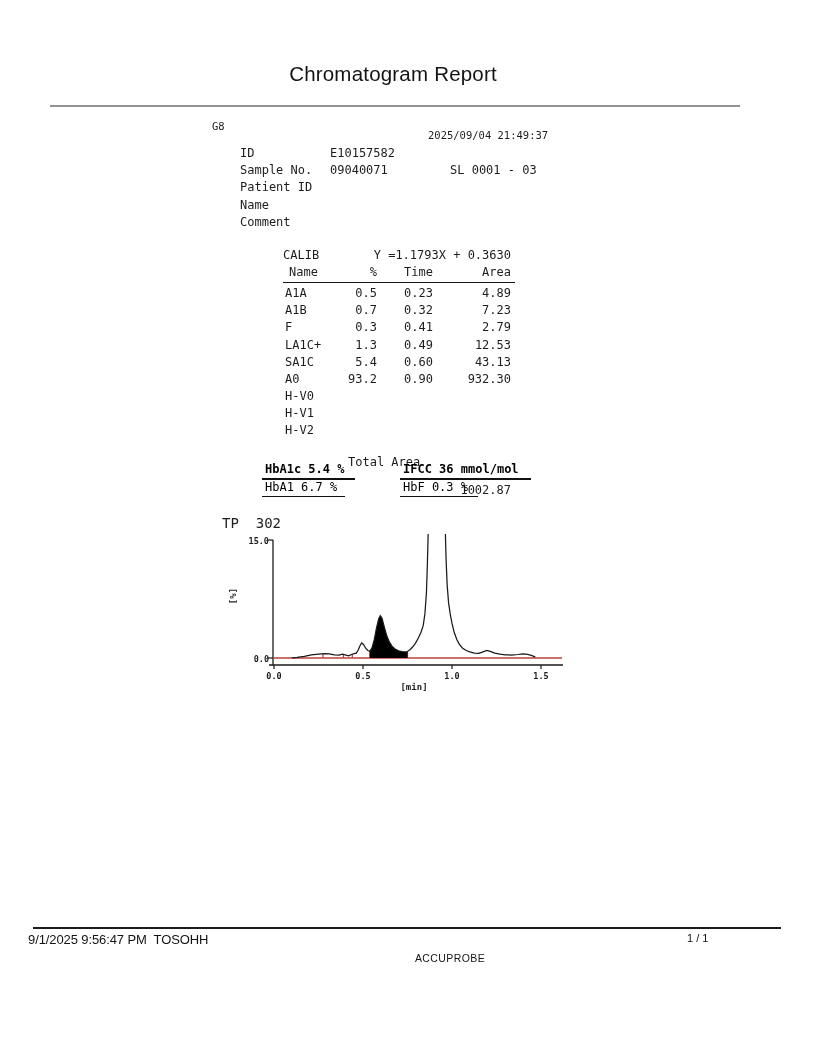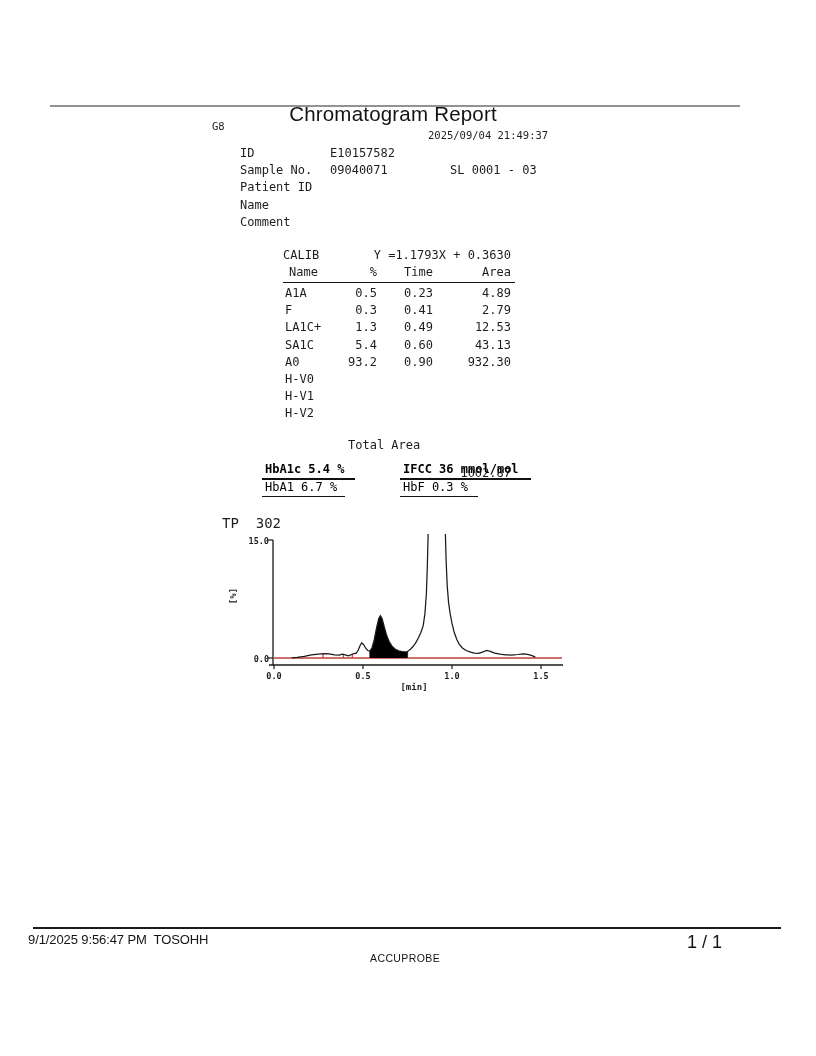--- a/index.html
+++ b/index.html
@@ -2,21 +2,21 @@
 <html><head>
 <meta charset="utf-8">
 <style>
   html,body{margin:0;padding:0;}
   body{width:816px;height:1056px;background:#ffffff;position:relative;overflow:hidden;}
   .abs{position:absolute;}
   .mono{font-family:"DejaVu Sans Mono",monospace;color:#1d1d1d;}
   .sans{font-family:"Liberation Sans",sans-serif;color:#141414;}
 
   #page-title{left:193px;top:62px;width:400px;text-align:center;
-    font-size:20.5px;letter-spacing:0.2px;font-weight:400;margin-top:40px;}
+    font-size:20.5px;letter-spacing:0.2px;font-weight:400;}
   #title-divider{left:50px;top:105px;width:690px;height:2px;background:#929292;}
 
   #device-label{left:212px;top:120px;font-size:10.5px;}
   #report-datetime{left:428px;top:129px;width:118px;text-align:right;font-size:10.5px;white-space:pre;}
 
   #fields-block{left:215px;top:146px;font-size:12px;}
   .field-row{height:17.2px;white-space:pre;margin-left:25px;}
   .f-label{display:inline-block;width:90px;}
   .f-value{display:inline-block;width:120px;}
 
@@ -40,22 +40,22 @@
   #result-hba1{left:262px;top:480px;width:80px;}
   #result-hbf{left:400px;top:480px;width:75px;}
 
   #tp-label{left:222px;top:515px;font-size:14px;white-space:pre;}
   #chart-svg{left:200px;top:530px;}
   .ct{font:bold 8.5px "DejaVu Sans Mono",monospace;fill:#1d1d1d;}
   .cl{font:bold 9px "DejaVu Sans Mono",monospace;fill:#1d1d1d;}
 
   #footer-rule{left:33px;top:927px;width:748px;height:2px;background:#1c1c1c;}
   #footer-left{left:28px;top:932px;font-size:13px;white-space:pre;letter-spacing:-0.1px;}
-  #footer-right{left:687px;top:932px;font-size:18px;white-space:pre;}
-  #footer-center{left:370px;top:952px;width:160px;font-size:10.5px;letter-spacing:0.4px;}
+  #footer-right{left:687px;top:932px;font-size:11px;white-space:pre;}
+  #footer-center{left:370px;top:952px;width:160px;text-align:center;font-size:10.5px;letter-spacing:0.4px;}
 </style>
 </head>
 <body>
 
 <div class="abs sans" id="page-title">Chromatogram Report</div>
 <div class="abs" id="title-divider"></div>
 
 <div class="abs mono" id="device-label">G8</div>
 <div class="abs mono" id="report-datetime">2025/09/04 21:49:37</div>
 
@@ -69,20 +69,21 @@
 
 <div class="abs mono" id="calib-block">
   <div class="calib-title-row">
     <span>CALIB</span>
     <span>Y =1.1793X + 0.3630</span>
   </div>
   <div class="col-row" id="calib-header-row"><span class="c-name-hdr">Name</span><span class="num">%</span><span class="num">Time</span><span class="num">Area</span></div>
   <div id="calib-rule"></div>
   <div id="calib-rows">
       <div class="col-row"><span class="c-name">A1A</span><span class="num">0.5</span><span class="num">0.23</span><span class="num">4.89</span></div>
+      <div class="col-row"><span class="c-name">A1B</span><span class="num">0.7</span><span class="num">0.32</span><span class="num">7.23</span></div>
       <div class="col-row"><span class="c-name">F</span><span class="num">0.3</span><span class="num">0.41</span><span class="num">2.79</span></div>
       <div class="col-row"><span class="c-name">LA1C+</span><span class="num">1.3</span><span class="num">0.49</span><span class="num">12.53</span></div>
       <div class="col-row"><span class="c-name">SA1C</span><span class="num">5.4</span><span class="num">0.60</span><span class="num">43.13</span></div>
       <div class="col-row"><span class="c-name">A0</span><span class="num">93.2</span><span class="num">0.90</span><span class="num">932.30</span></div>
       <div class="col-row"><span class="c-name">H-V0</span><span class="num"></span><span class="num"></span><span class="num"></span></div>
       <div class="col-row"><span class="c-name">H-V1</span><span class="num"></span><span class="num"></span><span class="num"></span></div>
       <div class="col-row"><span class="c-name">H-V2</span><span class="num"></span><span class="num"></span><span class="num"></span></div>
     </div>
   <div class="total-row">
     <span class="total-label">Total Area</span>

